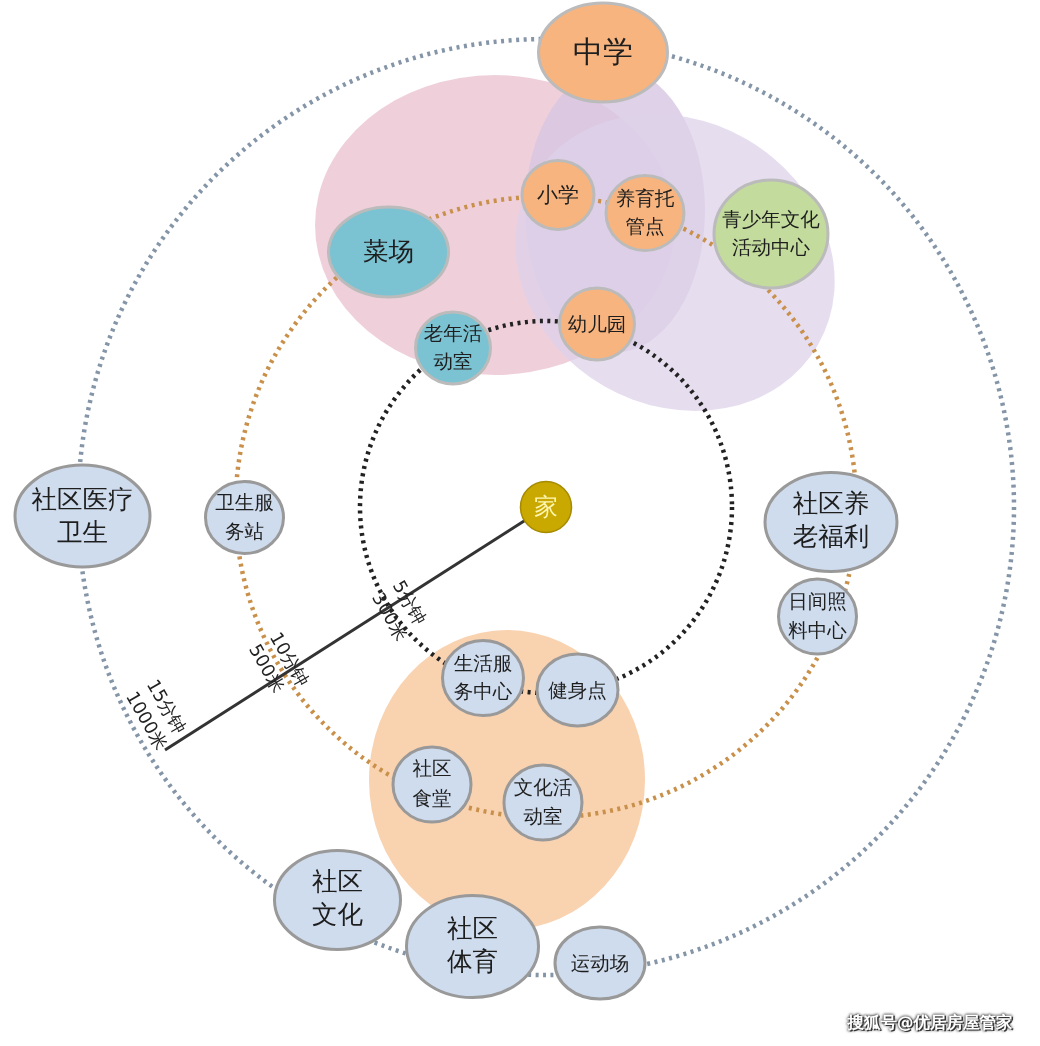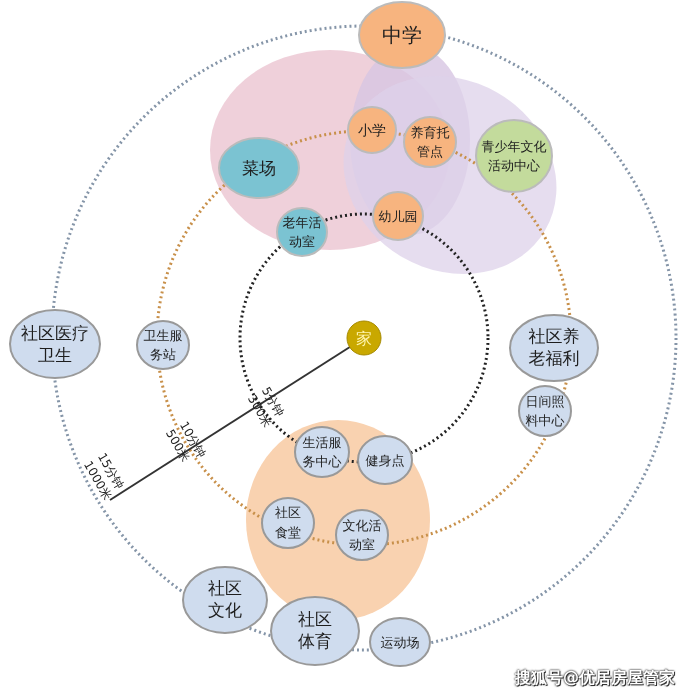--- a/index.html
+++ b/index.html
@@ -1,20 +1,20 @@
 <!DOCTYPE html>
 <html><head>
 <meta charset="utf-8">
 <style>
   html,body{margin:0;padding:0;background:#ffffff;}
   body{width:693px;height:697px;overflow:hidden;position:relative;font-family:"DejaVu Sans","Liberation Sans",sans-serif;}
   svg{position:absolute;left:0;top:0;}
   .lbl{font-family:"DejaVu Sans",sans-serif;fill:#1e1e1e;text-anchor:middle;dominant-baseline:middle;}
   .dist{font-family:"DejaVu Sans",sans-serif;fill:#222;font-size:12px;}
-  .wm{position:absolute;right:18px;bottom:8px;font-size:16px;font-weight:bold;color:#fff;text-shadow:0 0 2px #333,0 0 2px #333,1px 1px 0 #333;font-family:"DejaVu Sans",sans-serif;text-align:right;}
+  .wm{position:absolute;right:18px;bottom:8px;font-size:11px;font-weight:bold;color:#fff;text-shadow:0 0 2px #333,0 0 2px #333,1px 1px 0 #333;font-family:"DejaVu Sans",sans-serif;text-align:right;}
 </style>
 </head>
 <body>
 
 <svg width="693" height="697" viewBox="0 0 693 697">
 
   <ellipse cx="330" cy="150" rx="120" ry="100" fill="#ecc8d4" opacity="0.85"></ellipse>
   <ellipse cx="410" cy="140" rx="60" ry="95" fill="#d7c6e2" opacity="0.8"></ellipse>
   <ellipse cx="450" cy="175" rx="110" ry="95" transform="rotate(30 450 175)" fill="#ddd2ea" opacity="0.75"></ellipse>
   <ellipse cx="338" cy="520" rx="92" ry="100" fill="#f9d2b0"></ellipse>

